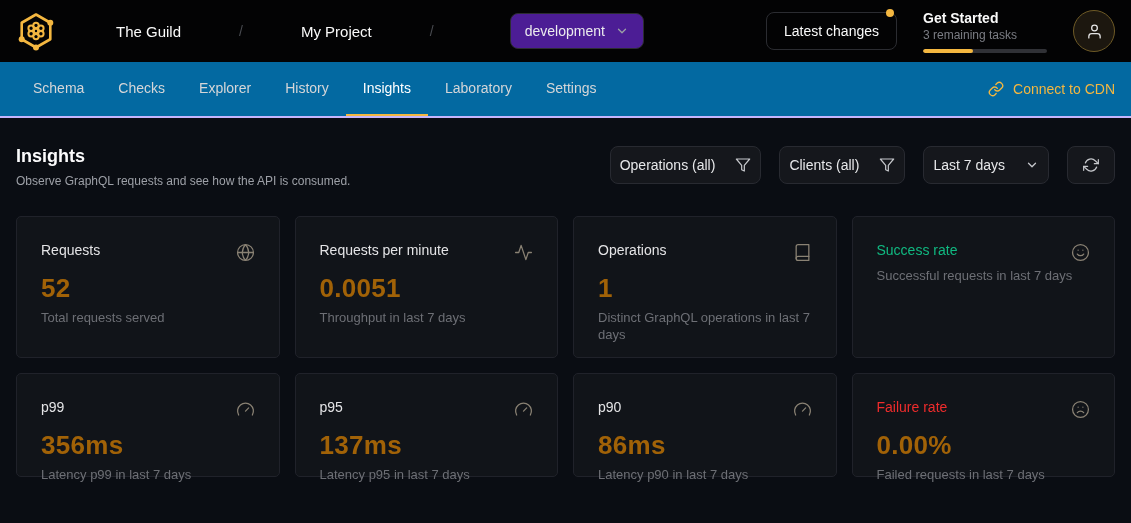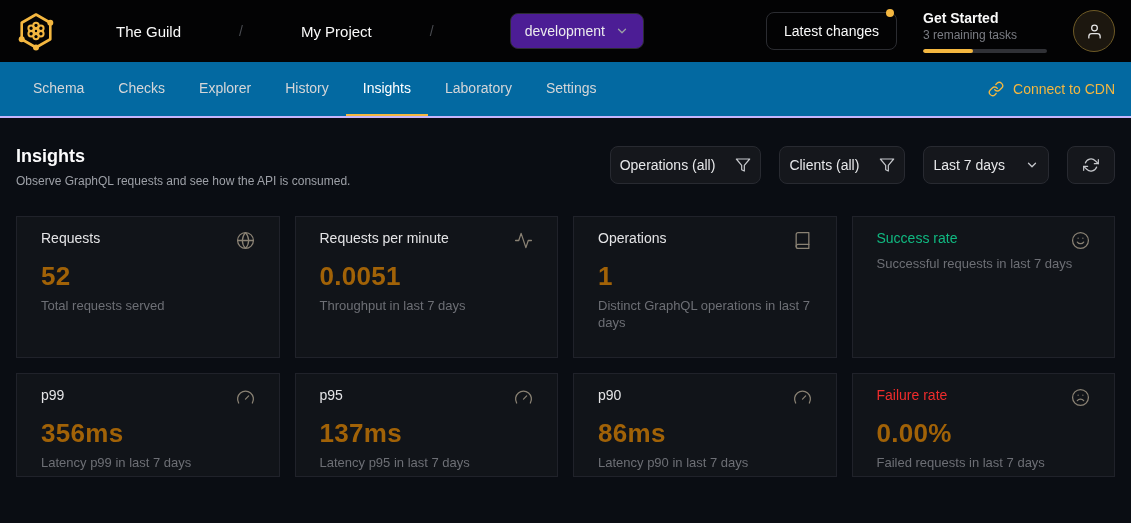--- a/index.html
+++ b/index.html
@@ -113,22 +113,22 @@
   
   .grid {
     margin-top: 28px;
     display: grid;
     grid-template-columns: repeat(4, 1fr);
     gap: 15px;
   }
   .card {
     background: #111419;
     border: 1px solid #20222a;
-    border-radius: 0;
-    padding: 13px 24px;
+    border-radius: 5px;
+    padding: 25px 24px;
   }
   .card.tall { height: 142px; }
   .card.short { height: 104px; }
   .card-head { display: flex; justify-content: space-between; align-items: flex-start; }
   .card-title { font-size: 14px; color: #e4e4e6; }
   .card-title.success { color: var(--success); }
   .card-title.danger { color: var(--danger); }
   .card-icon { color: #8a8274; margin-top: 1px; }
   .card-value { font-size: 26px; font-weight: 700; color: #a16207; margin-top: 11px; letter-spacing: .3px; }
   .card-desc { font-size: 13px; color: #6d6f75; margin-top: 6px; line-height: 1.3; max-width: 220px; }

